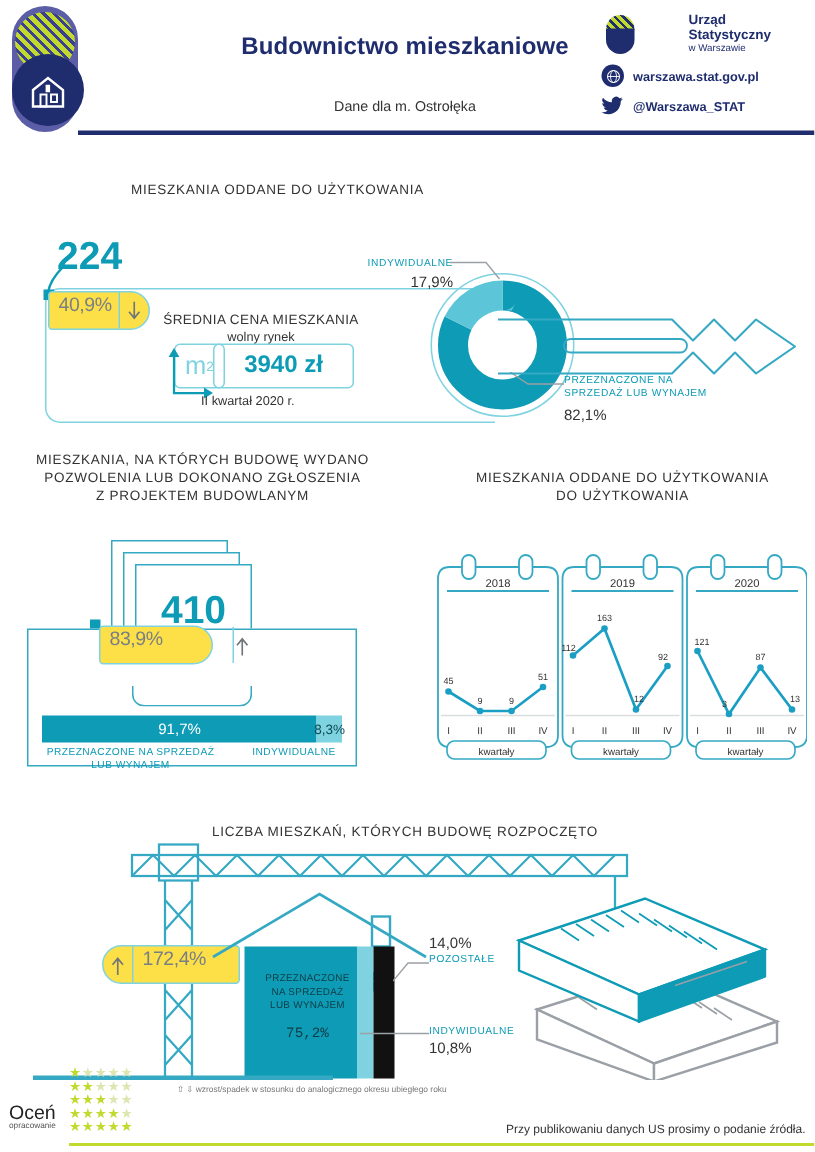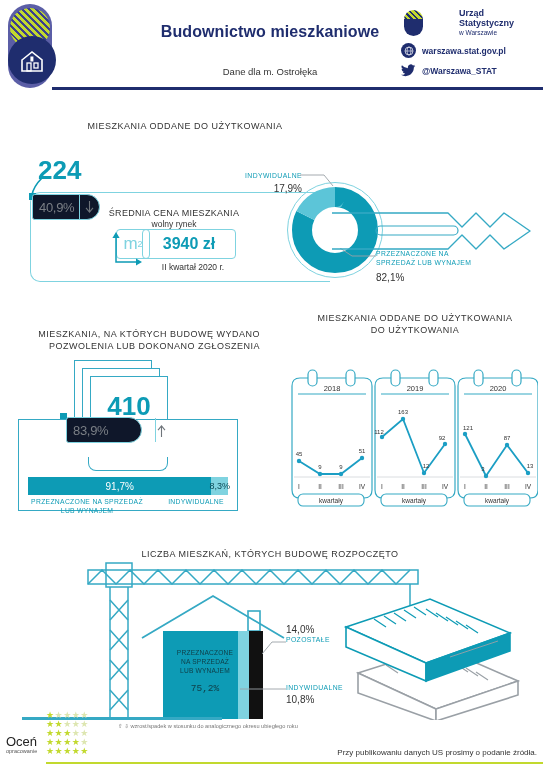--- a/index.html
+++ b/index.html
@@ -42,22 +42,22 @@
   .org-txt { font-size:8.5px; color:#1f2d6e; font-weight:bold; }
   .tw { width:15px; height:15px; flex:0 0 15px; display:flex; align-items:center; justify-content:center; }
   .head-rule { position:absolute; left:52px; top:87px; width:491px; height:2.5px; background:#1f2d6e; }
 
   
   .sect-title { position:absolute; color:#333; font-size:9px; letter-spacing:.5px;
     text-align:center; line-height:12px; }
   .big-num { color:#0d9bb5; font-weight:bold; }
 
   
-  .pill { position:absolute; display:flex; align-items:center; height:26px;
-    border:1.4px solid #7fd3e0; background:#0f172a; border-radius:3px 14px 14px 3px; }
+  .pill { position:absolute; display:flex; height:26px;
+    border:1.4px solid #7fd3e0; background:#fde047; border-radius:3px 14px 14px 3px; }
   .pill .pv { font-size:13px; color:#7a7f85; padding:0 5px 0 6px; letter-spacing:-.3px; }
   .pill .pa { width:20px; height:24px; border-left:1.4px solid #7fd3e0;
     display:flex; align-items:center; justify-content:center; }
   .pill .pa svg { width:11px; height:15px; }
 
   
   .s1-frame { position:absolute; left:30px; top:192px; width:300px; height:90px;
     border:1.4px solid #7fd3e0; border-right:none; border-radius:10px 0 0 10px; }
   .donut { position:absolute; left:287px; top:182px; width:96px; height:96px; }
   .donut-ring-out { position:absolute; left:0; top:0; width:96px; height:96px;
@@ -208,21 +208,21 @@
       <sup>2</sup>
   </div>
   <div class="price-box">
     <span style="width:100%; text-align:center; font-size:16px; font-weight:bold; color:#0d9bb5;">3940 zł</span>
   </div>
   <svg style="position:absolute;left:104px;top:226px;" width="42" height="44">
     <path d="M12 8 L12 36 L36 36" stroke="#0d9bb5" stroke-width="1.5" fill="none"></path>
     <path d="M8.4 12 L12 6 L15.6 12" fill="#0d9bb5"></path>
     <path d="M32 32.4 L38 36 L32 39.6" fill="#0d9bb5"></path>
   </svg>
-  <div style="position:absolute; left:134px; top:262px; width:118px; text-align:center;
+  <div style="position:absolute; left:134px; top:262px; width:118px; 
               font-size:8.5px; color:#333;">II kwartał 2020 r.</div>
 
   <div class="donut">
     <div class="donut-ring-out"></div>
     <svg viewBox="0 0 96 96" width="96" height="96">
       <circle cx="48" cy="48" r="33" fill="none" stroke="#0d9bb5" stroke-width="20" stroke-dasharray="170.3 37.1" transform="rotate(-90 48 48)"></circle>
       <circle cx="48" cy="48" r="33" fill="none" stroke="#5cc5d8" stroke-width="20" stroke-dasharray="37.1 170.3" stroke-dashoffset="-170.3" transform="rotate(-90 48 48)"></circle>
     </svg>
   </div>
 
@@ -239,23 +239,24 @@
   <div class="lbl-spr-v">82,1%</div>
   <svg style="position:absolute;left:340px;top:248px;" width="40" height="14">
     <path d="M0 0 L12 8 L36 8" stroke="#9aa0a6" stroke-width=".9" fill="none"></path>
   </svg>
 
   <svg class="key" viewBox="0 0 204 52">
     <path d="M2 8 L118 8 L132 22 L146 8 L160 22 L174 8 L200 26 L174 44 L160 30 L146 44 L132 30 L118 44 L2 44" fill="none" stroke="#35a9c4" stroke-width="1.4" stroke-linejoin="round"></path>
     <rect x="46" y="21" width="82" height="9" rx="4.5" fill="none" stroke="#35a9c4" stroke-width="1.2"></rect>
   </svg>
 
-  <div class="sect-title" style="left:10px; top:328px; width:250px;text-align:right;">
+  <div class="sect-title" style="left:10px; top:300px; width:250px;">
     <div>MIESZKANIA, NA KTÓRYCH BUDOWĘ  WYDANO</div>
     <div>POZWOLENIA LUB DOKONANO ZGŁOSZENIA</div>
+    <div>Z PROJEKTEM BUDOWLANYM</div>
   </div>
 
   <div class="doc" style="left:74px; top:360px; width:78px; height:76px;"></div>
   <div class="doc" style="left:82px; top:368px; width:78px; height:76px;"></div>
   <div class="doc" style="left:90px; top:376px; width:78px; height:76px;"></div>
 
   <div style="position:absolute; left:90px; top:391px; width:78px; text-align:center; font-size:26px;" class="big-num">410</div>
 
   <svg style="position:absolute;left:60px;top:404px;" width="18" height="16">
     <rect x="0" y="9" width="7" height="7" fill="#0d9bb5"></rect>
@@ -378,20 +379,28 @@
                L176 26 L190 12 L204 26 L218 12 L232 26 L246 12 L260 26 L274 12 L288 26 L302 12 L316 26 L330 12"></path>
       <rect x="26" y="5" width="26" height="24"></rect>
       <line x1="30" y1="29" x2="30" y2="160"></line>
       <line x1="48" y1="29" x2="48" y2="160"></line>
       <path d="M30 42 L48 62 M48 42 L30 62 M30 72 L48 92 M48 72 L30 92 M30 102 L48 122 M48 102 L30 122
                M30 132 L48 152 M48 132 L30 152"></path>
       <path d="M330 26 L330 52 a8 8 0 1 0 13 -4"></path>
     </g>
   </svg>
 
+  <div class="pill" style="left:68px; top:630px; width:92px; border-radius:14px 3px 3px 14px;">
+    <span class="pa" style="border-left:none; border-right:1.4px solid #7fd3e0;">
+      <svg viewBox="0 0 12 16">
+          <path d="M6 15 L6 4 M2.2 7.6 L6 3 L9.8 7.6" stroke="#6f757b" stroke-width="1.2" fill="none"></path>
+        </svg>
+    </span>
+    <span class="pv">172,4%</span>
+  </div>
 
   <svg style="position:absolute;left:140px;top:592px;" width="146" height="48">
     <path d="M2 46 L73 4 L144 46" fill="none" stroke="#35a9c4" stroke-width="1.8"></path>
     <rect x="108" y="19" width="12" height="20" fill="none" stroke="#35a9c4" stroke-width="1.6"></rect>
   </svg>
   <div style="position:absolute; left:163px; top:644px; width:100px; text-align:right; font-size:20px;" class="big-num">286</div>
 
   <div class="house-bar">
     <div class="hb-a" style="width:75.2%;"></div>
     <div class="hb-b" style="width:10.8%;"></div>

